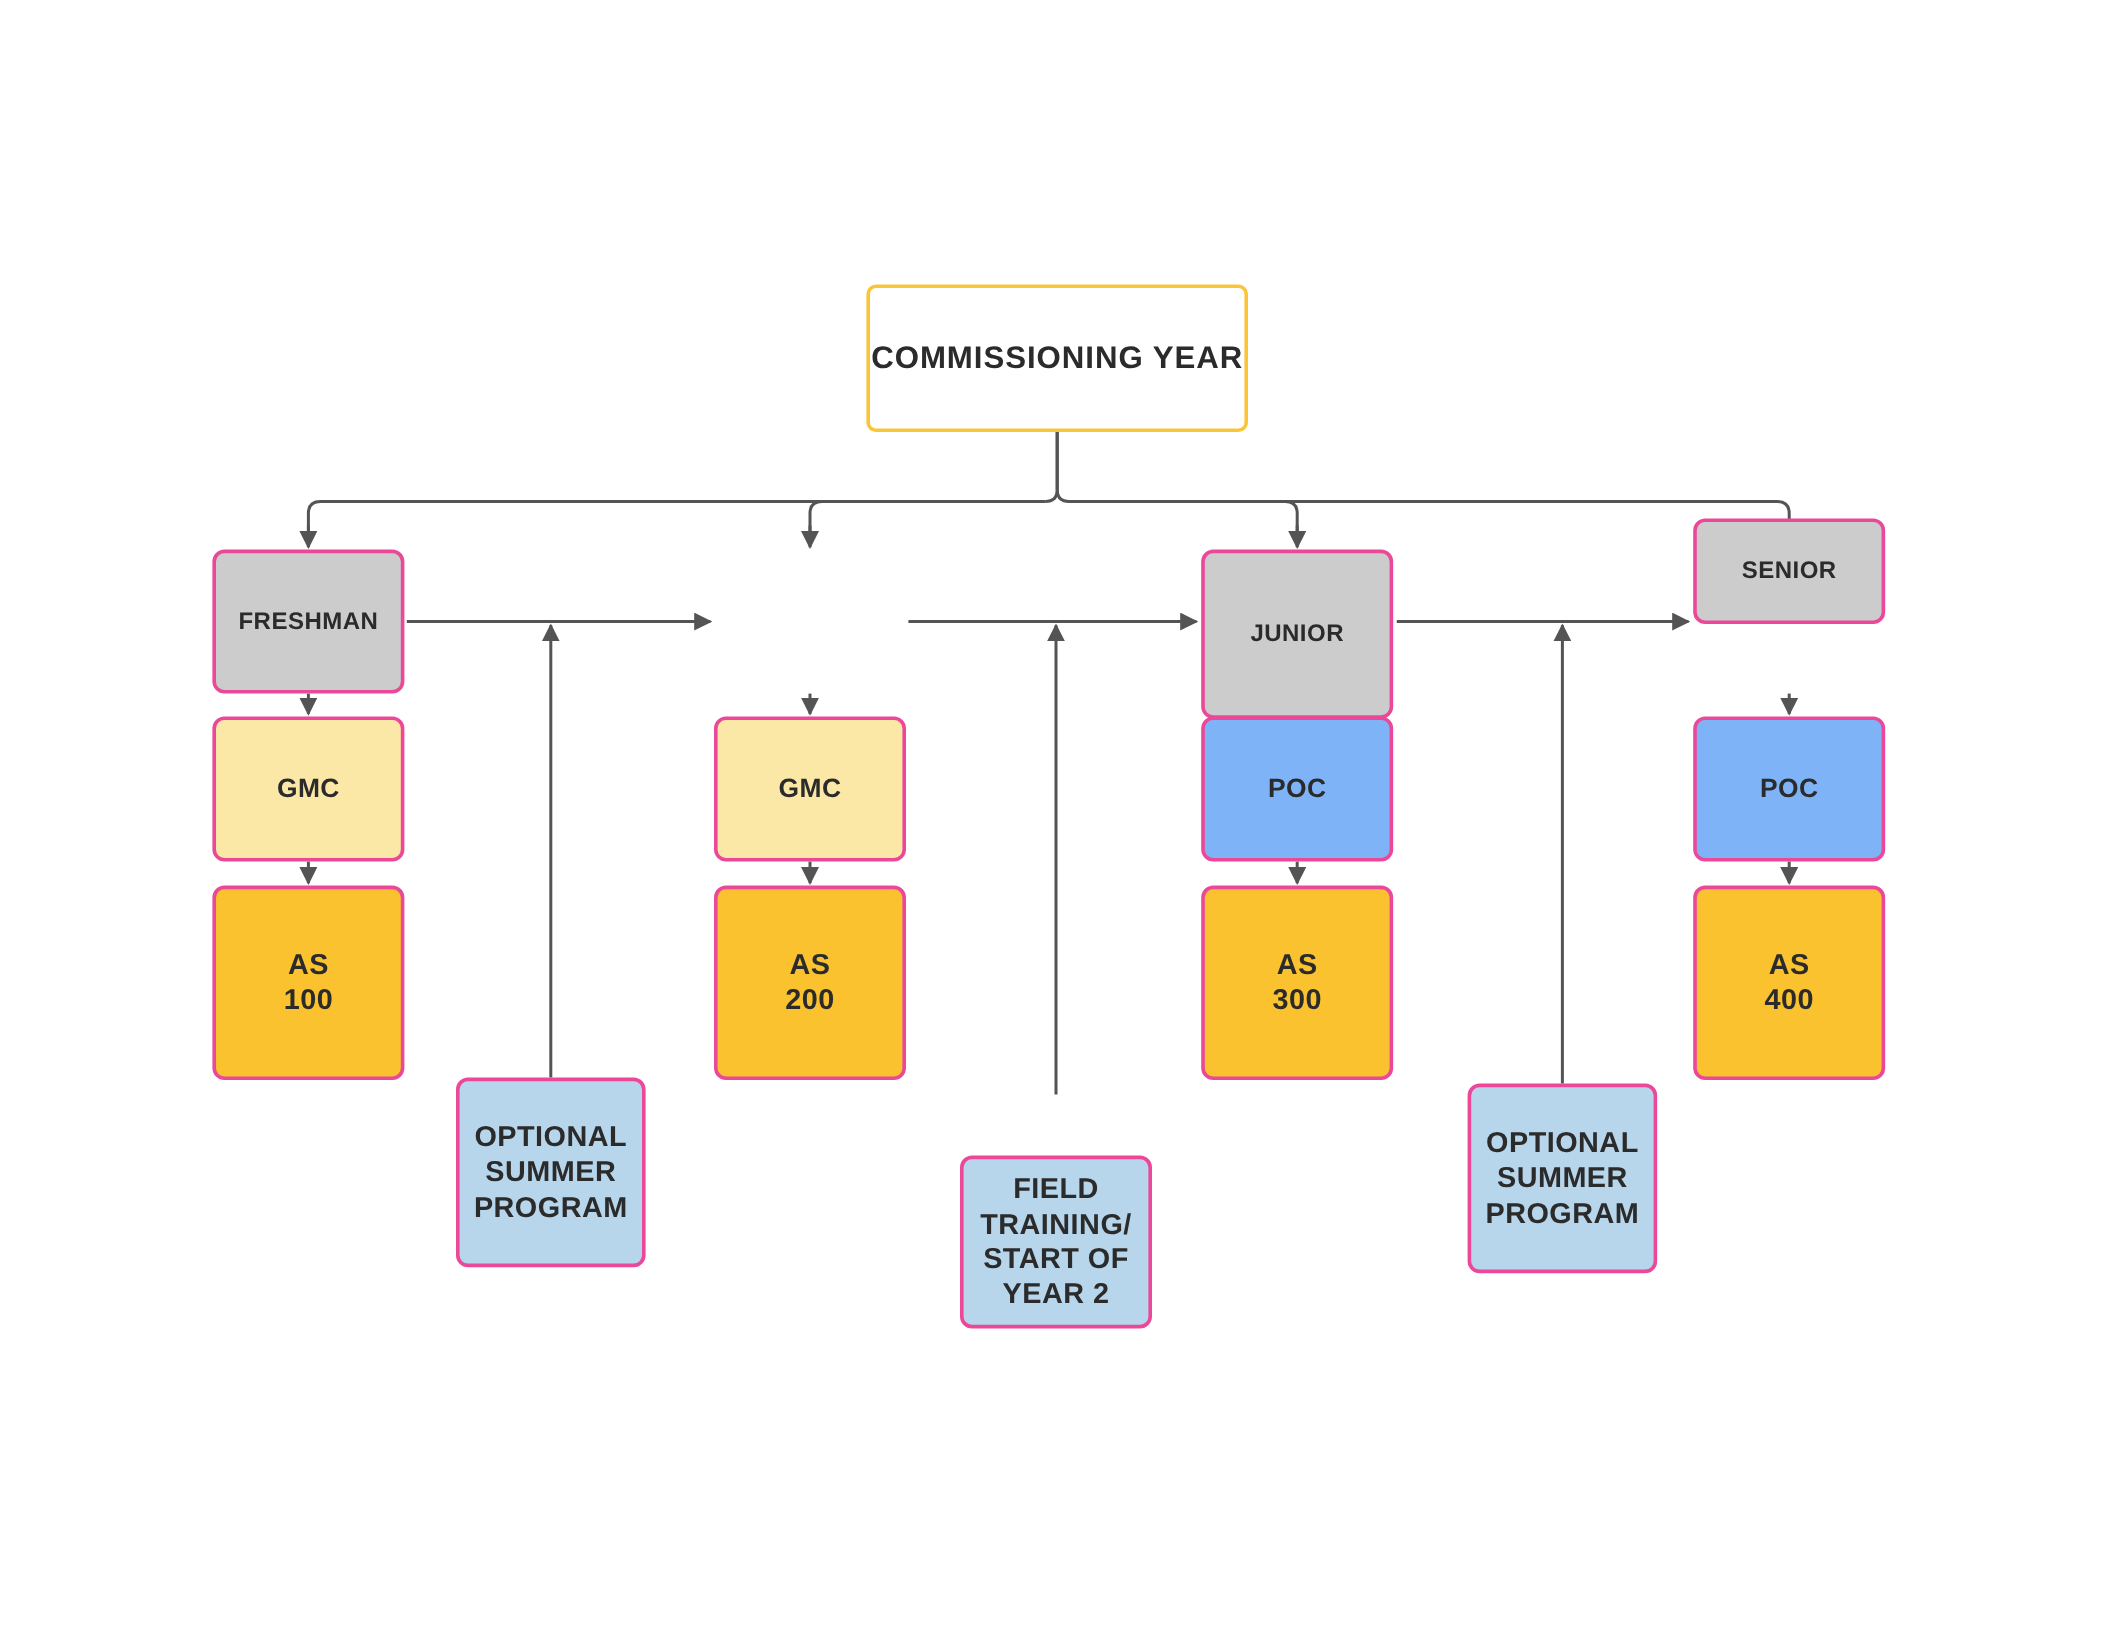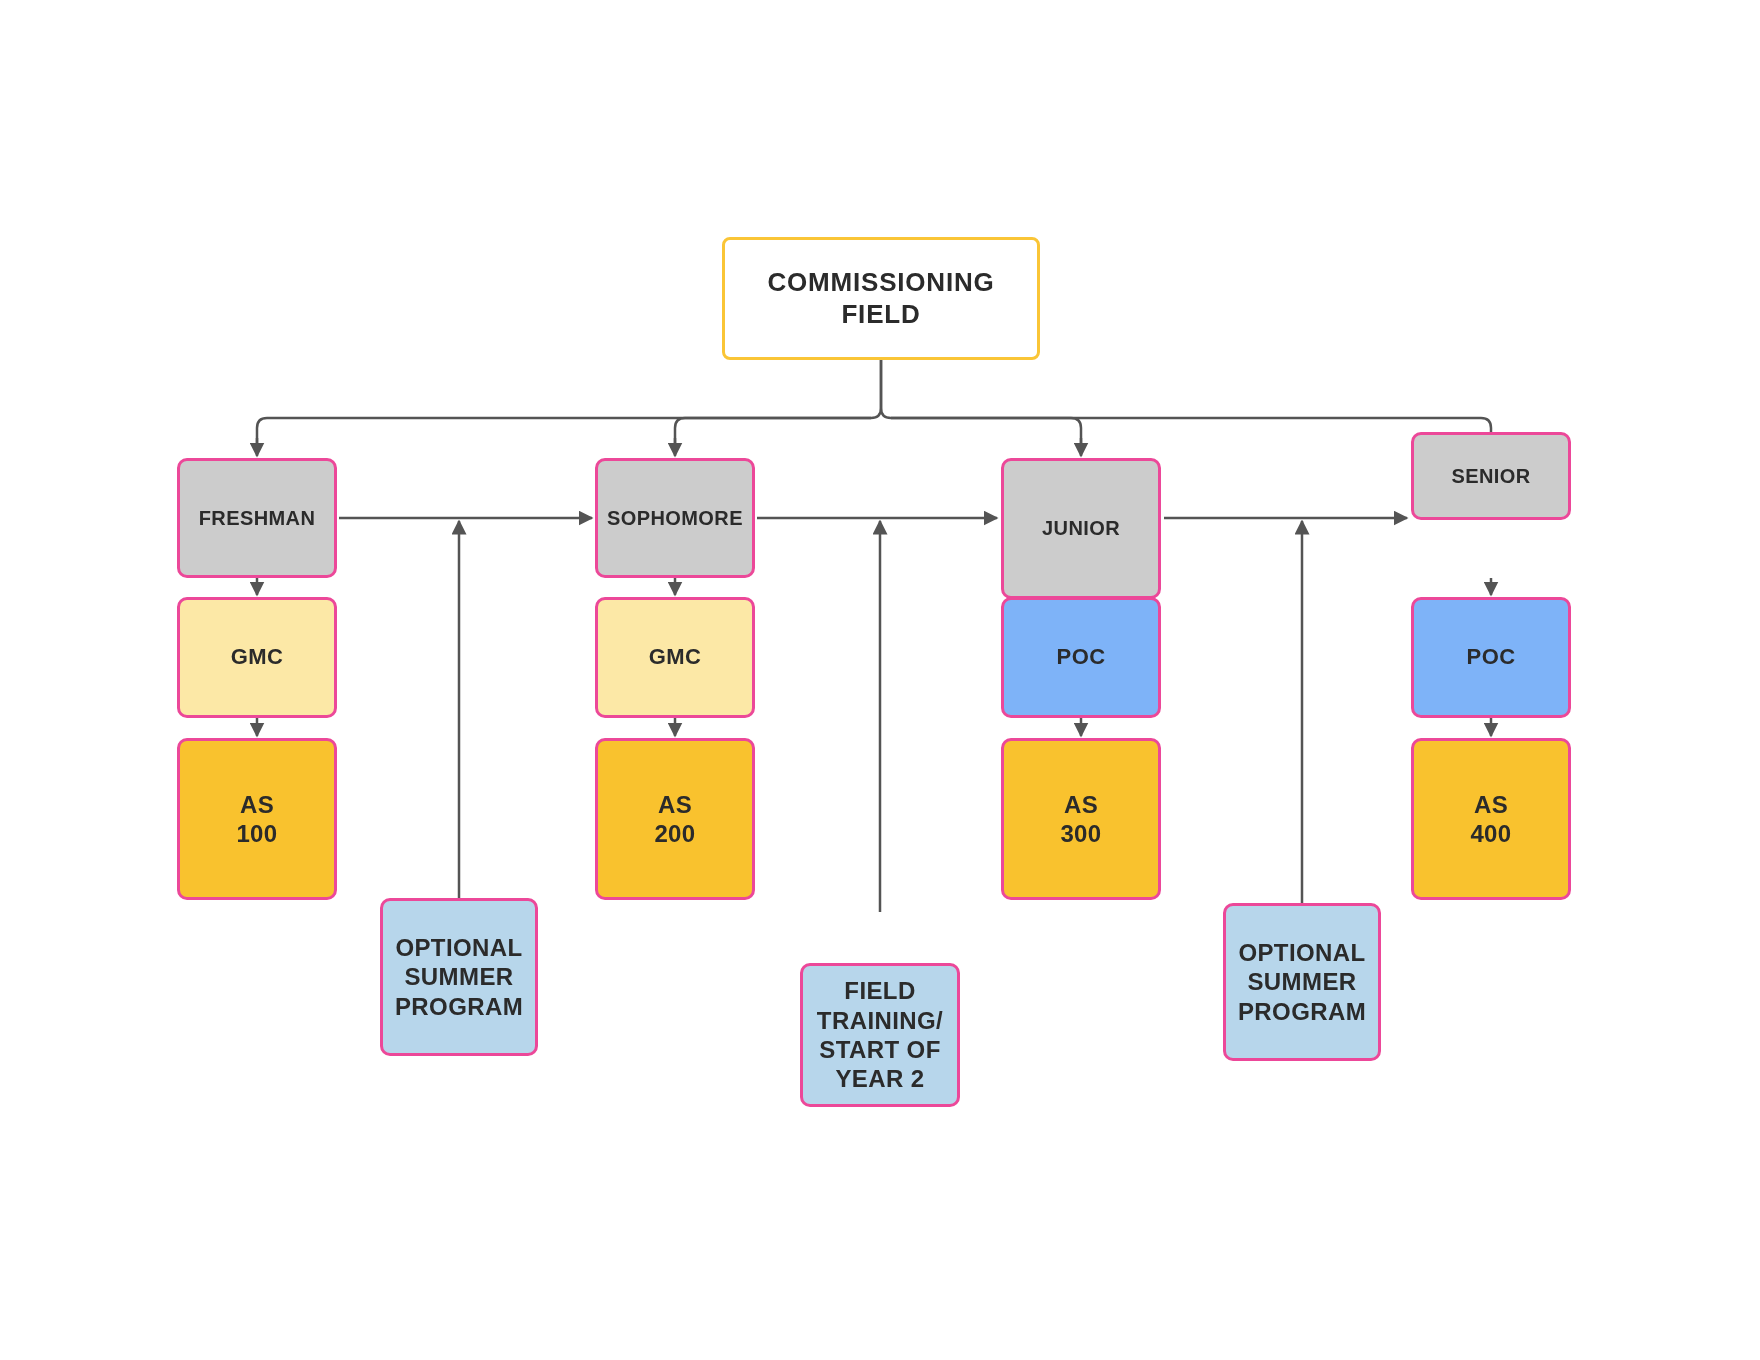--- a/index.html
+++ b/index.html
@@ -115,37 +115,34 @@
     </g>
 
     <g stroke="#545454" stroke-width="2.5" fill="none" marker-end="url(#arrow)">
       <path d="M 459 898 L 459 521"></path>
       <path d="M 880 912 L 880 521"></path>
       <path d="M 1302 903 L 1302 521"></path>
     </g>
   </svg>
 
   <div class="node node-root" style="left:722px; top:237px; width:318px; height:123px;">
-    <span>COMMISSIONING FIELD</span>
+    <span>COMMISSIONING YEAR</span>
   </div>
 
   <div class="node node-year" style="left:177px; top:458px; width:160px; height:120px;">
     <span>FRESHMAN</span>
   </div>
   <div class="node node-gmc" style="left:177px; top:597px; width:160px; height:121px;">
     <span>GMC</span>
   </div>
   <div class="node node-as" style="left:177px; top:738px; width:160px; height:162px;">
     <span>AS
 100</span>
   </div>
 
-  <div class="node node-year" style="left:595px; top:458px; width:160px; height:120px;">
-    <span>SOPHOMORE</span>
-  </div>
   <div class="node node-gmc" style="left:595px; top:597px; width:160px; height:121px;">
     <span>GMC</span>
   </div>
   <div class="node node-as" style="left:595px; top:738px; width:160px; height:162px;">
     <span>AS
 200</span>
   </div>
 
   <div class="node node-year" style="left:1001px; top:458px; width:160px; height:141px;">
     <span>JUNIOR</span>

